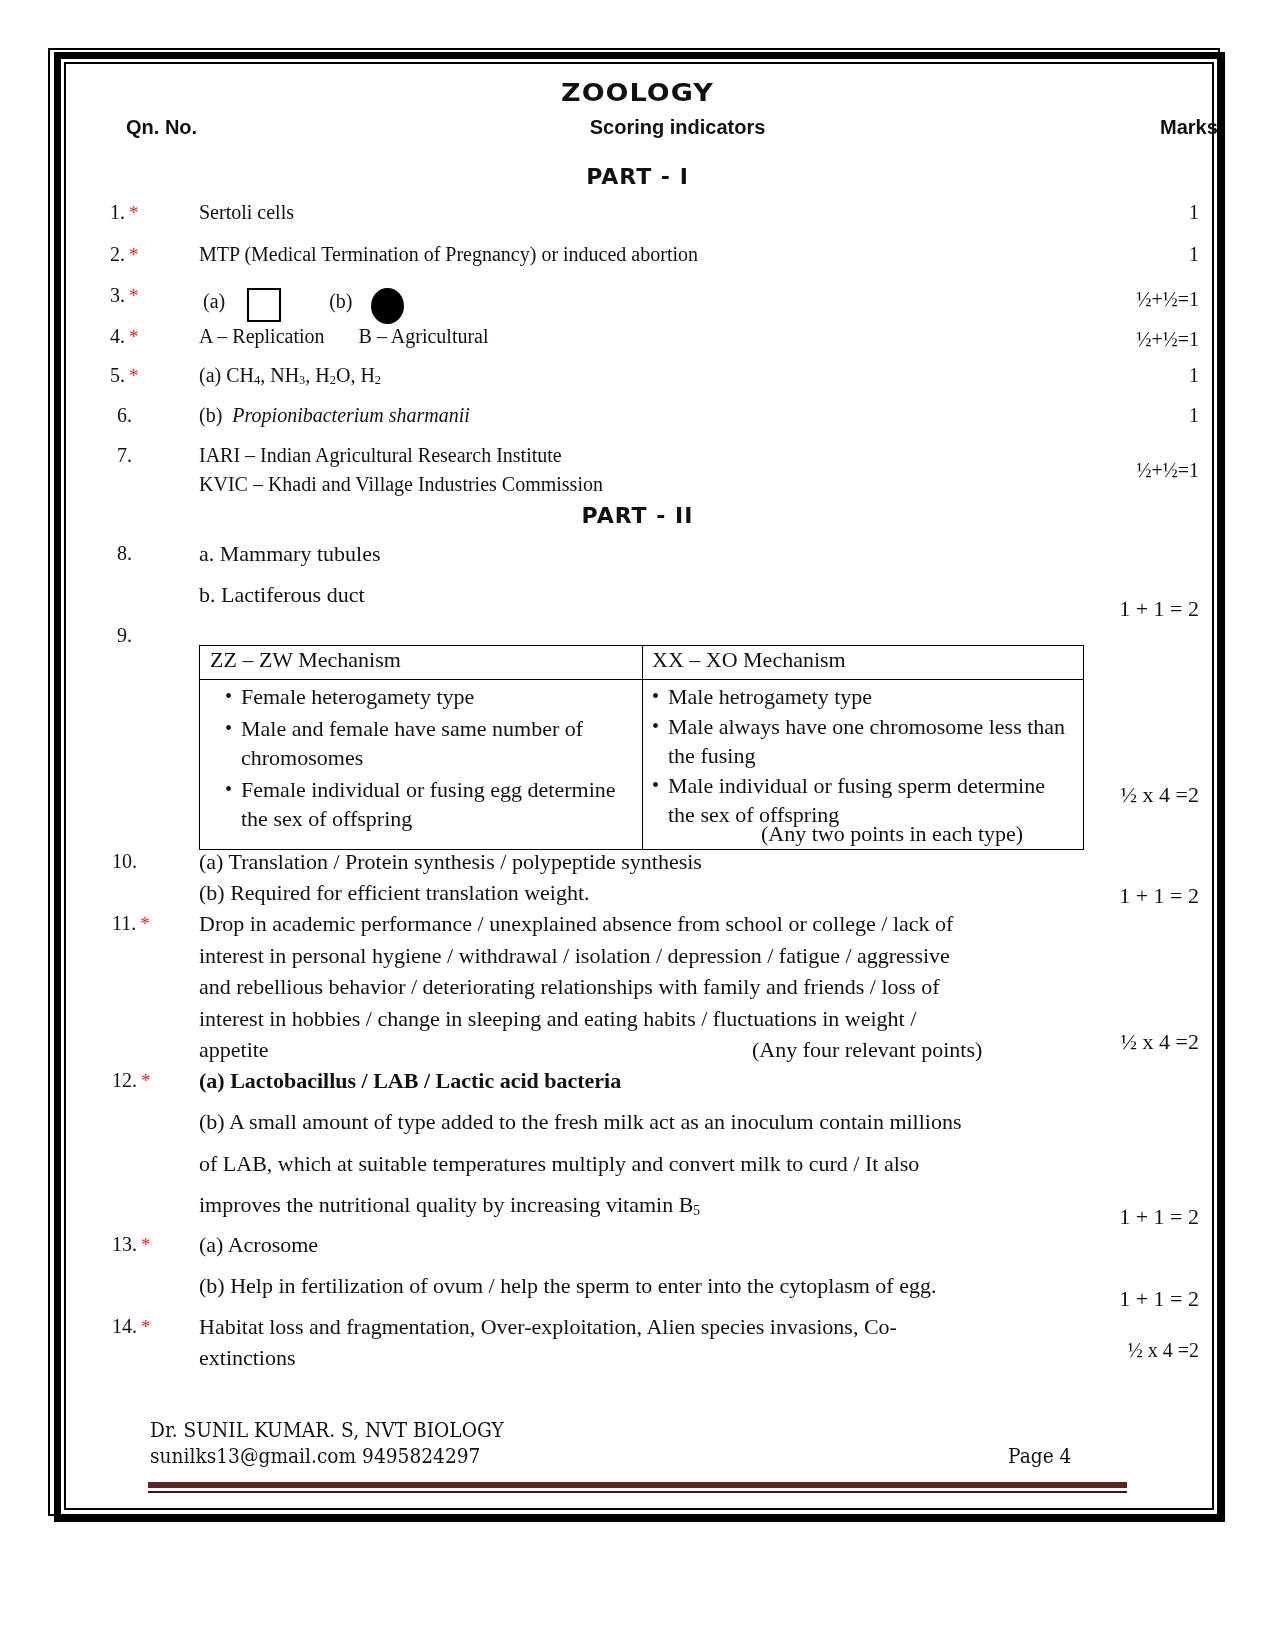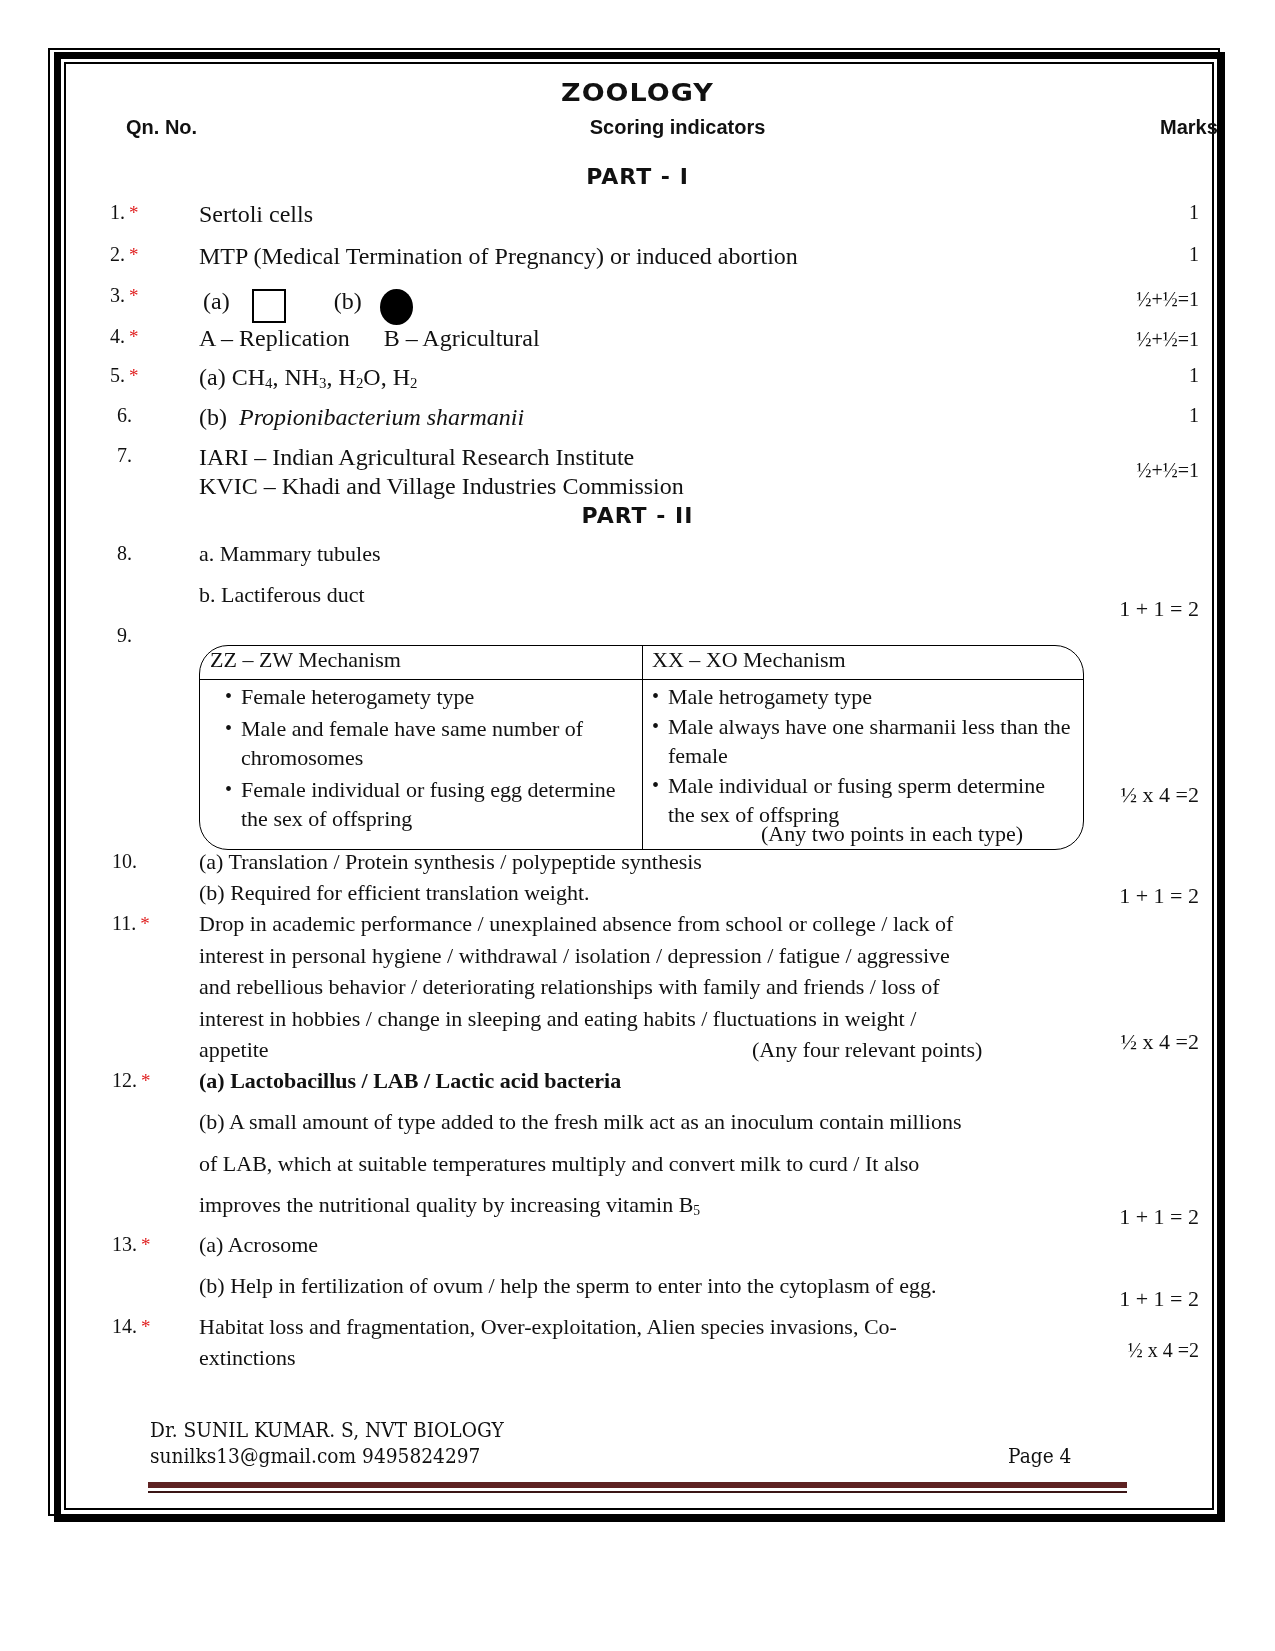--- a/index.html
+++ b/index.html
@@ -17,21 +17,21 @@
 
   .abs { position: absolute; white-space: nowrap; }
   .title { left: 0; width: 1275px; text-align: center; top: 76px; font-family: "DejaVu Sans", sans-serif;
            font-weight: 900; font-size: 27px; letter-spacing: 1px; transform: scaleY(0.95); }
   .hdr { font-family: "Liberation Sans", sans-serif; font-weight: bold; font-size: 20px; top: 116px; margin-left: 40px; }
   .part { left: 0; width: 1275px; text-align: center; font-family: "DejaVu Sans", sans-serif;
           font-weight: 900; font-size: 22px; letter-spacing: 1px; }
 
   .qn { font-size: 20px; }
   .star { color: #e02020; margin-left: 4px; font-size: 19px; }
-  .txt { font-size: 24px; left: 199px; }
+  .txt { font-size: 20px; left: 199px; }
   .txt2 { font-size: 22px; left: 199px; }
   .mark { right: 76px; text-align: right; font-size: 20px; }
   .mark2 { right: 76px; text-align: right; font-size: 22px; }
   sub { font-size: 0.62em; vertical-align: -0.2em; line-height: 0; }
 
   .sq { display: inline-block; width: 34px; height: 34px; border: 2px solid #000; box-sizing: border-box; vertical-align: -14px; margin-left: 22px; margin-right: 48px; }
   .dot { display: inline-block; width: 33px; height: 36px; background: #000; border-radius: 50%; vertical-align: -16px; margin-left: 18px; }
 
   
   .tbl { position: absolute; left: 199px; top: 645px; width: 885px; height: 205px;
@@ -93,33 +93,33 @@
 <div class="abs mark" style="top:459px;">½+½=1</div>
 
 <div class="abs part" style="top:503px;">PART - II</div>
 
 <div class="abs qn" style="left:117px;top:542px;">8.</div>
 <div class="abs txt2" style="top:541px;">a. Mammary tubules</div>
 <div class="abs txt2" style="top:582px;">b. Lactiferous duct</div>
 <div class="abs mark2" style="top:596px;">1 + 1 = 2</div>
 
 <div class="abs qn" style="left:117px;top:624px;">9.</div>
-<div class="tbl" style="top:645px;border-radius:29px;">
+<div class="tbl" style="top:645px;">
   <div class="vline"></div>
   <div class="hline"></div>
   <div class="h" style="left:10px;">ZZ – ZW Mechanism</div>
   <div class="h" style="left:452px;">XX – XO Mechanism</div>
   <ul style="left:25px;width:410px;">
     <li>Female heterogamety type</li>
     <li style="margin-top:3px;">Male and female have same number of chromosomes</li>
     <li style="margin-top:3px;">Female individual or fusing egg determine the sex of offspring</li>
   </ul>
   <ul style="left:452px;width:420px;">
     <li>Male hetrogamety type</li>
-    <li style="margin-top:1px;">Male always have one sharmanii less than the female</li>
+    <li style="margin-top:1px;">Male always have one chromosome less than the fusing</li>
     <li style="margin-top:1px;">Male individual or fusing sperm determine the sex of offspring</li>
   </ul>
 </div>
 <div class="abs txt2" style="top:821px;left:761px;">(Any two points in each type)</div>
 <div class="abs mark2" style="top:782px;">½ x 4 =2</div>
 
 <div class="abs qn" style="left:112px;top:850px;">10.</div>
 <div class="abs txt2" style="top:849px;">(a) Translation / Protein synthesis / polypeptide synthesis</div>
 <div class="abs txt2" style="top:880px;">(b) Required for efficient translation weight.</div>
 <div class="abs mark2" style="top:883px;">1 + 1 = 2</div>

